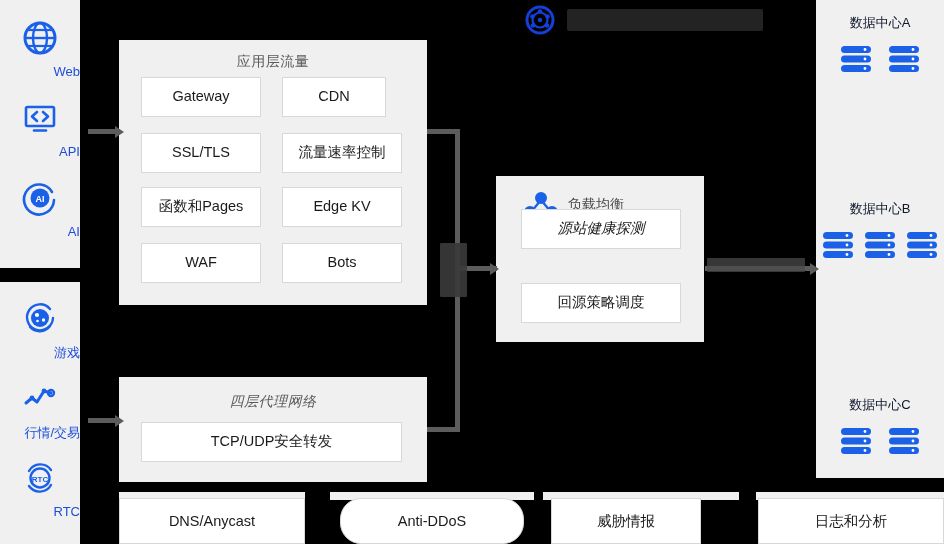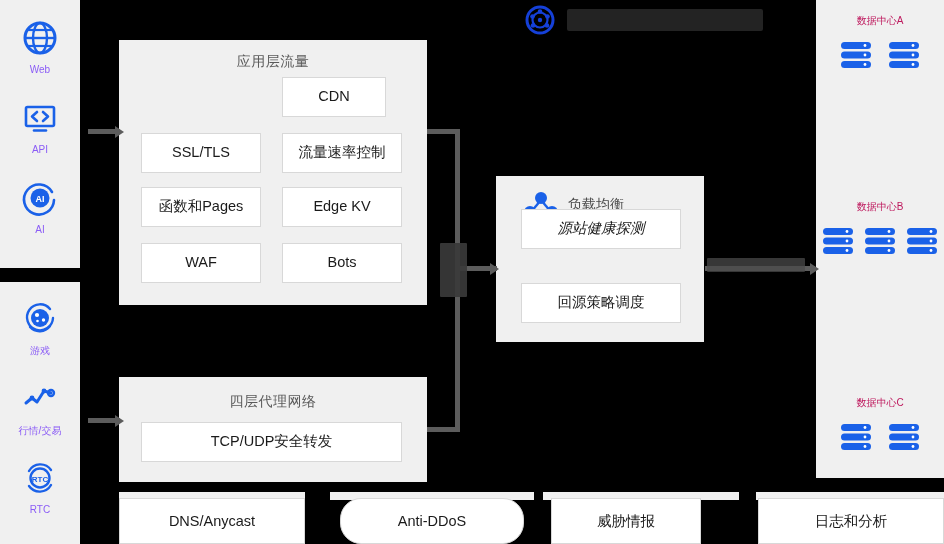--- a/index.html
+++ b/index.html
@@ -62,38 +62,39 @@
     width: 80px;
     text-align: center;
   }
   .side-icon {
     width: 40px;
     height: 40px;
     margin: 0 auto 6px auto;
     display: block;
   }
   .side-label {
-    font-size: 10px;
-    color: #8b5cf6;
+    font-size: 13px;
+    color: #1d4ed8;
     white-space: nowrap;
+    text-align: right;
   }
 
   
   #dc-col {
     position: absolute;
     left: 816px;
     top: 0;
     width: 128px;
     height: 478px;
     background: #f0f0f0;
   }
   .dc-group { position: absolute; left: 0; width: 128px; text-align: center; }
   .dc-title {
-    font-size: 10px;
-    color: #be185d;
+    font-size: 13px;
+    color: #0f172a;
     margin-bottom: 10px;
     white-space: nowrap;
   }
   .dc-racks {
     display: flex;
     justify-content: center;
     gap: 14px;
   }
   .rack { width: 34px; height: 34px; }
 
@@ -236,31 +237,32 @@
       <circle cx="11" cy="23.5" r="2.3" fill="#1540d8"></circle>
       <circle cx="10.5" cy="14.5" r="2.3" fill="#1540d8"></circle>
       <circle cx="18" cy="18" r="2.2" fill="#1540d8"></circle>
     </svg>
     <div id="brand-title-bar"></div>
   </div>
 
   <div class="panel" style="left:119px; top:0px; width:308px; height:265px;margin-top:40px;">
     <div class="panel-title" style="top:13px;">应用层流量</div>
 
+    <div class="node" style="left:22px;  top:37px;  width:120px; height:40px;">Gateway</div>
     <div class="node" style="left:163px; top:37px;  width:104px; height:40px;">CDN</div>
     <div class="node" style="left:22px;  top:93px;  width:120px; height:40px;">SSL/TLS</div>
     <div class="node" style="left:163px; top:93px;  width:120px; height:40px;">流量速率控制</div>
     <div class="node" style="left:22px;  top:147px; width:120px; height:40px;">函数和Pages</div>
     <div class="node" style="left:163px; top:147px; width:120px; height:40px;">Edge KV</div>
     <div class="node" style="left:22px;  top:203px; width:120px; height:40px;">WAF</div>
     <div class="node" style="left:163px; top:203px; width:120px; height:40px;">Bots</div>
   </div>
 
   <div class="panel" style="left:119px; top:377px; width:308px; height:105px;">
-    <div class="panel-title" style="top:16px;">四层代理网络</div>
+    <div class="panel-title" style="top:16px;font-style:italic;">四层代理网络</div>
     <div class="node" style="left:22px; top:45px; width:261px; height:40px;">TCP/UDP安全转发</div>
   </div>
 
   <div class="panel" style="left:496px; top:176px; width:208px; height:166px;">
     <div style="position:absolute; left:28px; top:14px; display:flex; align-items:center; gap:10px;">
       <svg width="34" height="30" viewBox="0 0 34 30">
         <line x1="17" y1="10" x2="7" y2="22" stroke="#1a61e8" stroke-width="2.4"></line>
         <line x1="17" y1="10" x2="27" y2="22" stroke="#1a61e8" stroke-width="2.4"></line>
         <line x1="7" y1="22" x2="27" y2="22" stroke="#1a61e8" stroke-width="2.4"></line>
         <circle cx="17" cy="8" r="6" fill="#1a61e8"></circle>

